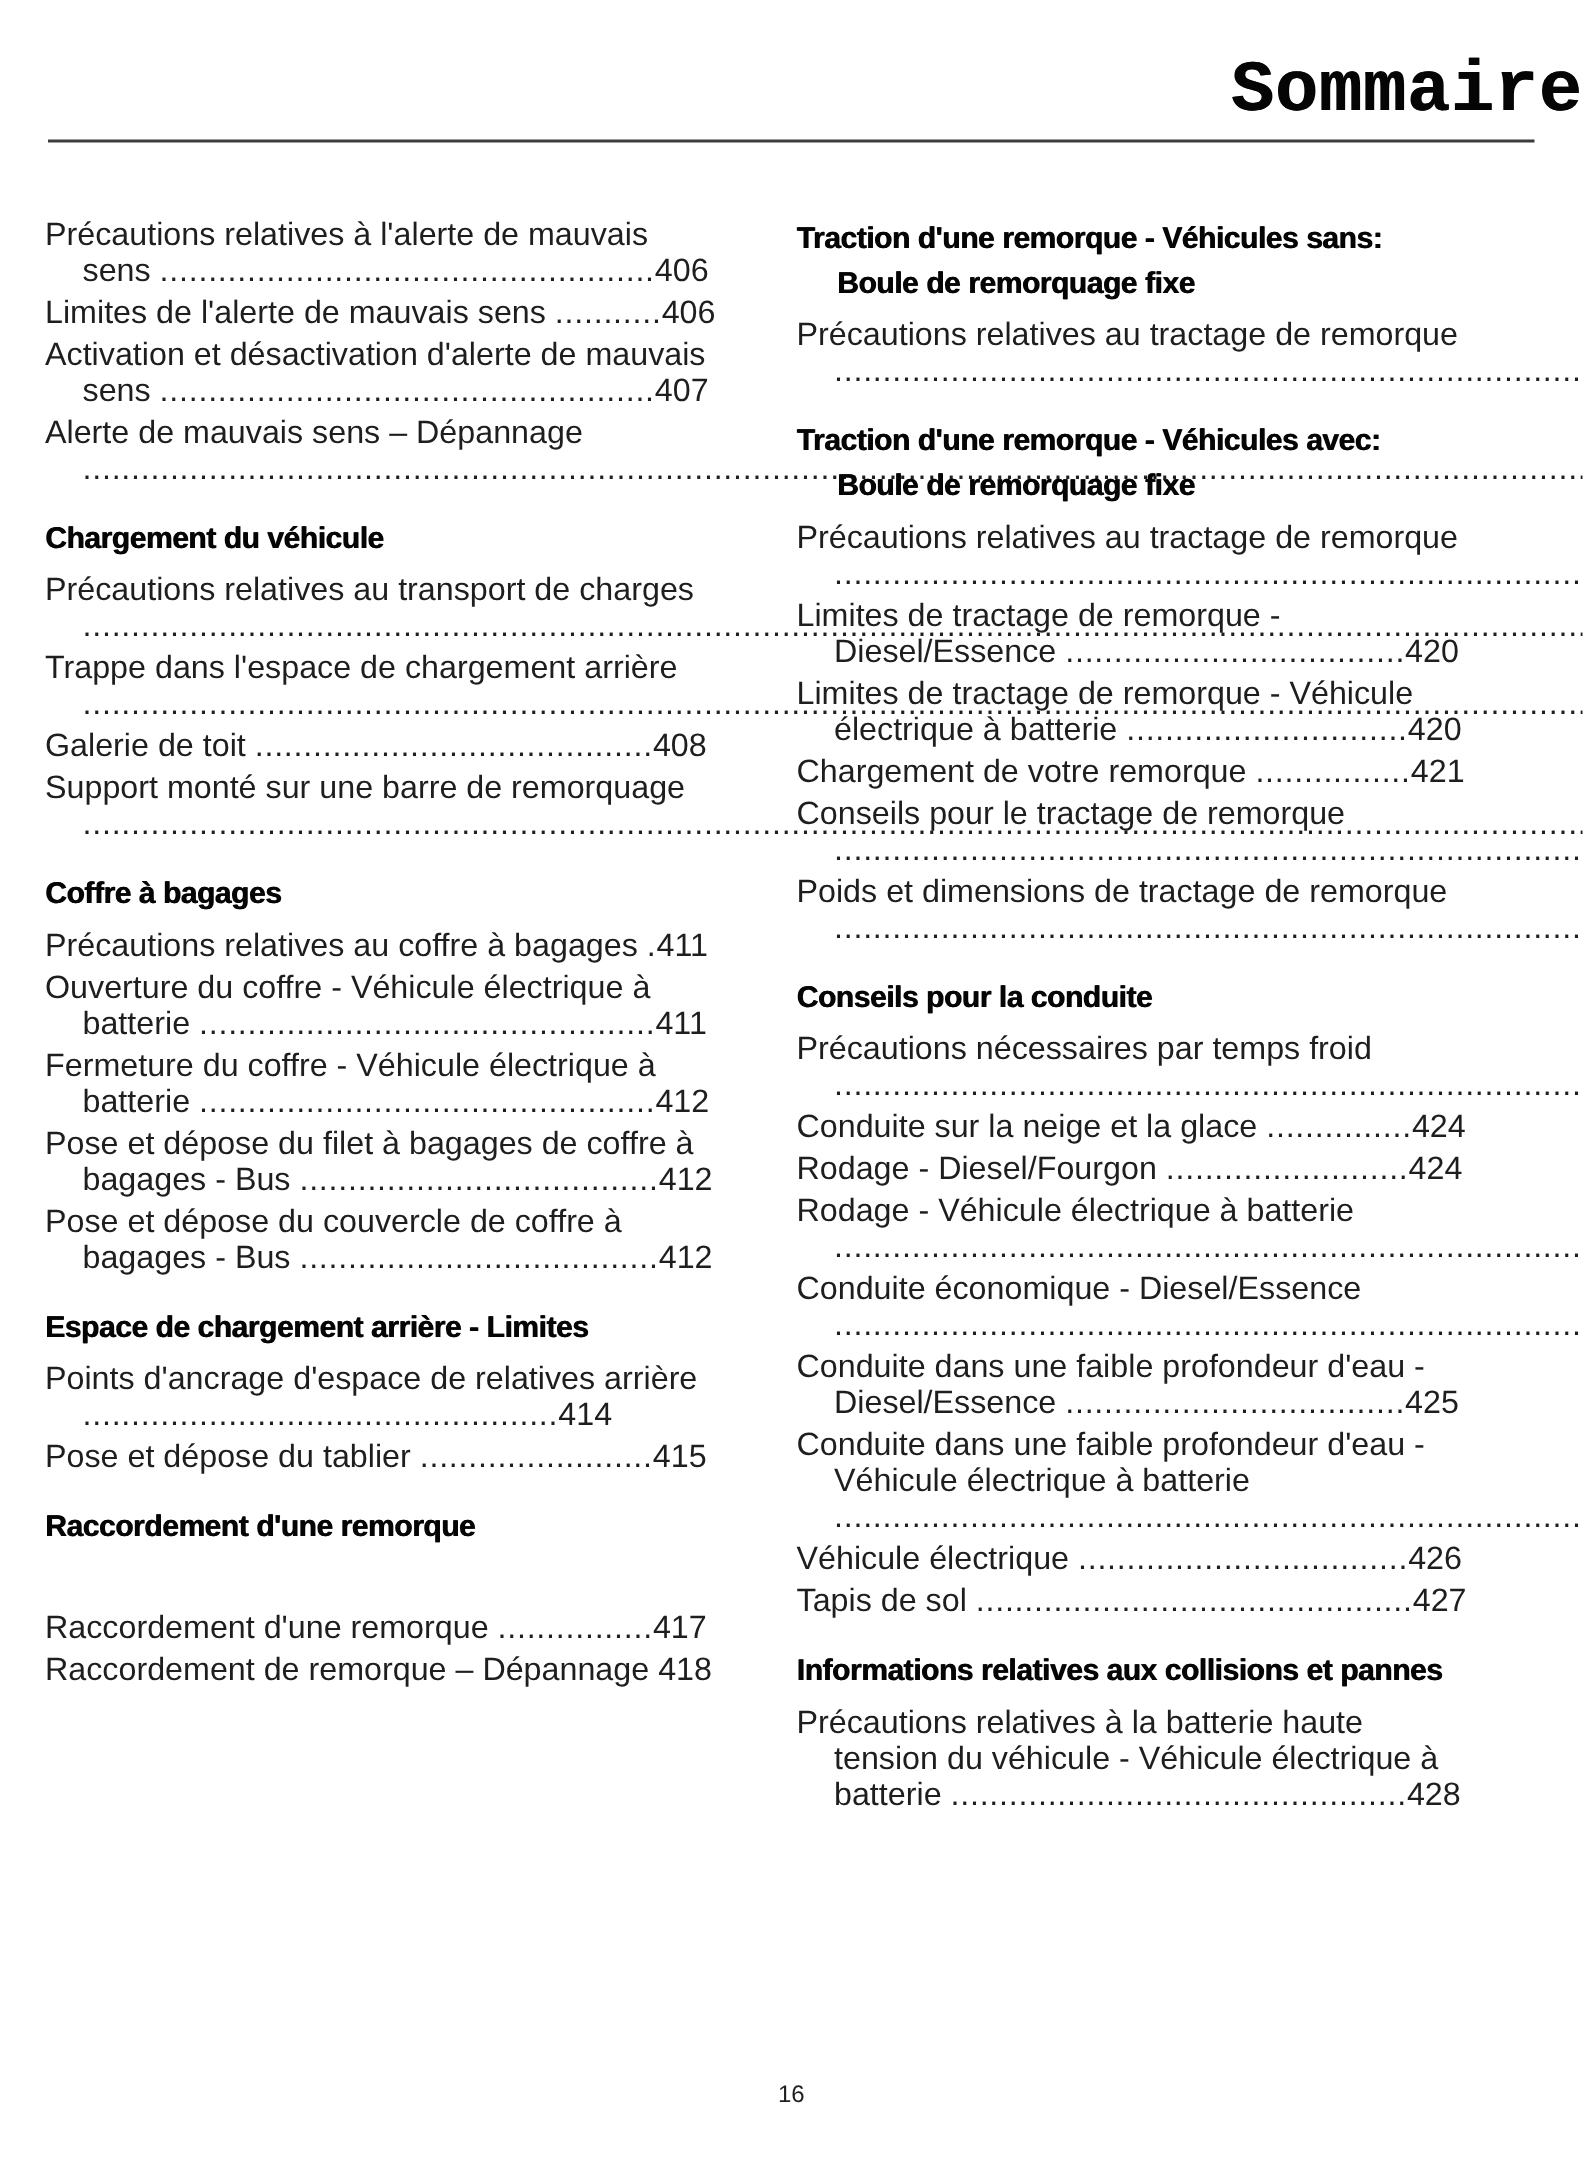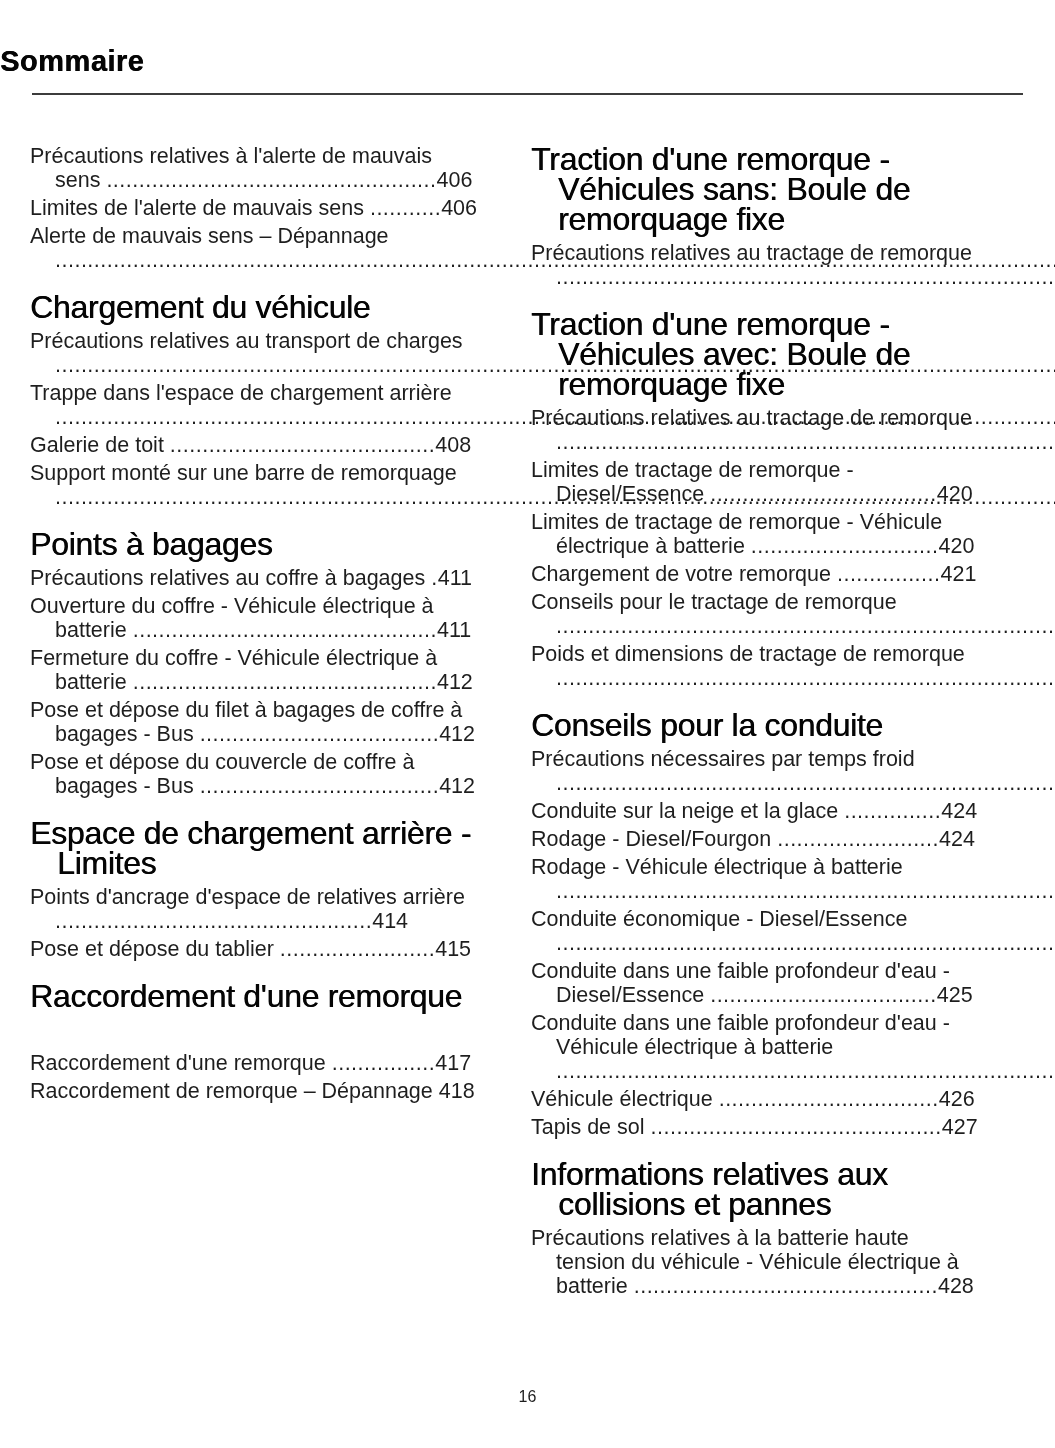--- a/index.html
+++ b/index.html
@@ -12,45 +12,46 @@
   body{
     width:1055px;height:1448px;
     background:var(--bg);
     font-family:"Liberation Sans","DejaVu Sans",sans-serif;
     color:var(--text);
     overflow:hidden;
   }
   .page{position:relative;width:1055px;height:1448px;overflow:hidden;}
   h1.doc-title{
     margin:42px 0 13px 0;
-    text-align:left;
-    font-size:29px;
+    text-align:right;
+    font-size:48px;
     line-height:38px;
     font-weight:700;
     letter-spacing:0.5px;
     color:var(--heading);
     text-shadow:0.5px 0 0 currentColor;
+    font-family:Liberation Mono, monospace;
   }
   hr.rule{
     border:none;
     border-top:2.5px solid var(--rule);
     margin:0 32px;
   }
   .columns{
     display:flex;
     gap:54px;
     padding-left:30px;
     margin-top:49px;
     align-items:flex-start;
   }
   .col{flex:0 0 447px;width:447px;}
   h2.heading{
-    font-size:32px;
+    font-size:20px;
     line-height:30px;
-    font-weight:400;
+    font-weight:700;
     letter-spacing:-0.3px;
     color:var(--heading);
     margin:20px 0 7px 0;
     padding-left:27px;
     text-indent:-27px;
     text-shadow:0.5px 0 0 currentColor;
   }
   .col > h2.heading:first-child{margin-top:0;}
   h2.heading.extra-gap{margin-bottom:40px;}
   .entry{
@@ -74,27 +75,28 @@
 </head>
 <body>
 
 <div class="page">
   <h1 class="doc-title">Sommaire</h1>
   <hr class="rule">
   <div class="columns">
     <div class="col" id="col-left">
         <div class="entry"><span class="t">Précautions relatives à l'alerte de mauvais sens </span><span class="dots">...................................................</span><span class="num">406</span></div>
         <div class="entry"><span class="t">Limites de l'alerte de mauvais sens </span><span class="dots">...........</span><span class="num">406</span></div>
+        <div class="entry"><span class="t">Activation et désactivation d'alerte de mauvais sens </span><span class="dots">...................................................</span><span class="num">407</span></div>
         <div class="entry"><span class="t">Alerte de mauvais sens – Dépannage </span><br><span class="dots">............................................................................................................................................................................................................................................................................................................</span></div>
         <h2 class="heading">Chargement du véhicule</h2>
         <div class="entry"><span class="t">Précautions relatives au transport de charges </span><span class="dots">............................................................................................................................................................................................................................................................................................................</span></div>
         <div class="entry"><span class="t">Trappe dans l'espace de chargement arrière </span><span class="dots">............................................................................................................................................................................................................................................................................................................</span></div>
         <div class="entry"><span class="t">Galerie de toit </span><span class="dots">.........................................</span><span class="num">408</span></div>
         <div class="entry"><span class="t">Support monté sur une barre de remorquage </span><span class="dots">............................................................................................................................................................................................................................................................................................................</span></div>
-        <h2 class="heading">Points à bagages</h2>
+        <h2 class="heading">Coffre à bagages</h2>
         <div class="entry"><span class="t">Précautions relatives au coffre à bagages </span><span class="dots">.</span><span class="num">411</span></div>
         <div class="entry"><span class="t">Ouverture du coffre - Véhicule électrique à batterie </span><span class="dots">...............................................</span><span class="num">411</span></div>
         <div class="entry"><span class="t">Fermeture du coffre - Véhicule électrique à batterie </span><span class="dots">...............................................</span><span class="num">412</span></div>
         <div class="entry"><span class="t">Pose et dépose du filet à bagages de coffre à bagages - Bus </span><span class="dots">.....................................</span><span class="num">412</span></div>
         <div class="entry"><span class="t">Pose et dépose du couvercle de coffre à bagages - Bus </span><span class="dots">.....................................</span><span class="num">412</span></div>
         <h2 class="heading">Espace de chargement arrière - Limites</h2>
         <div class="entry"><span class="t">Points d'ancrage d'espace de relatives arrière </span><span class="dots">.................................................</span><span class="num">414</span></div>
         <div class="entry"><span class="t">Pose et dépose du tablier </span><span class="dots">........................</span><span class="num">415</span></div>
         <h2 class="heading extra-gap">Raccordement d'une remorque</h2>
         <div class="entry"><span class="t">Raccordement d'une remorque </span><span class="dots">................</span><span class="num">417</span></div>

